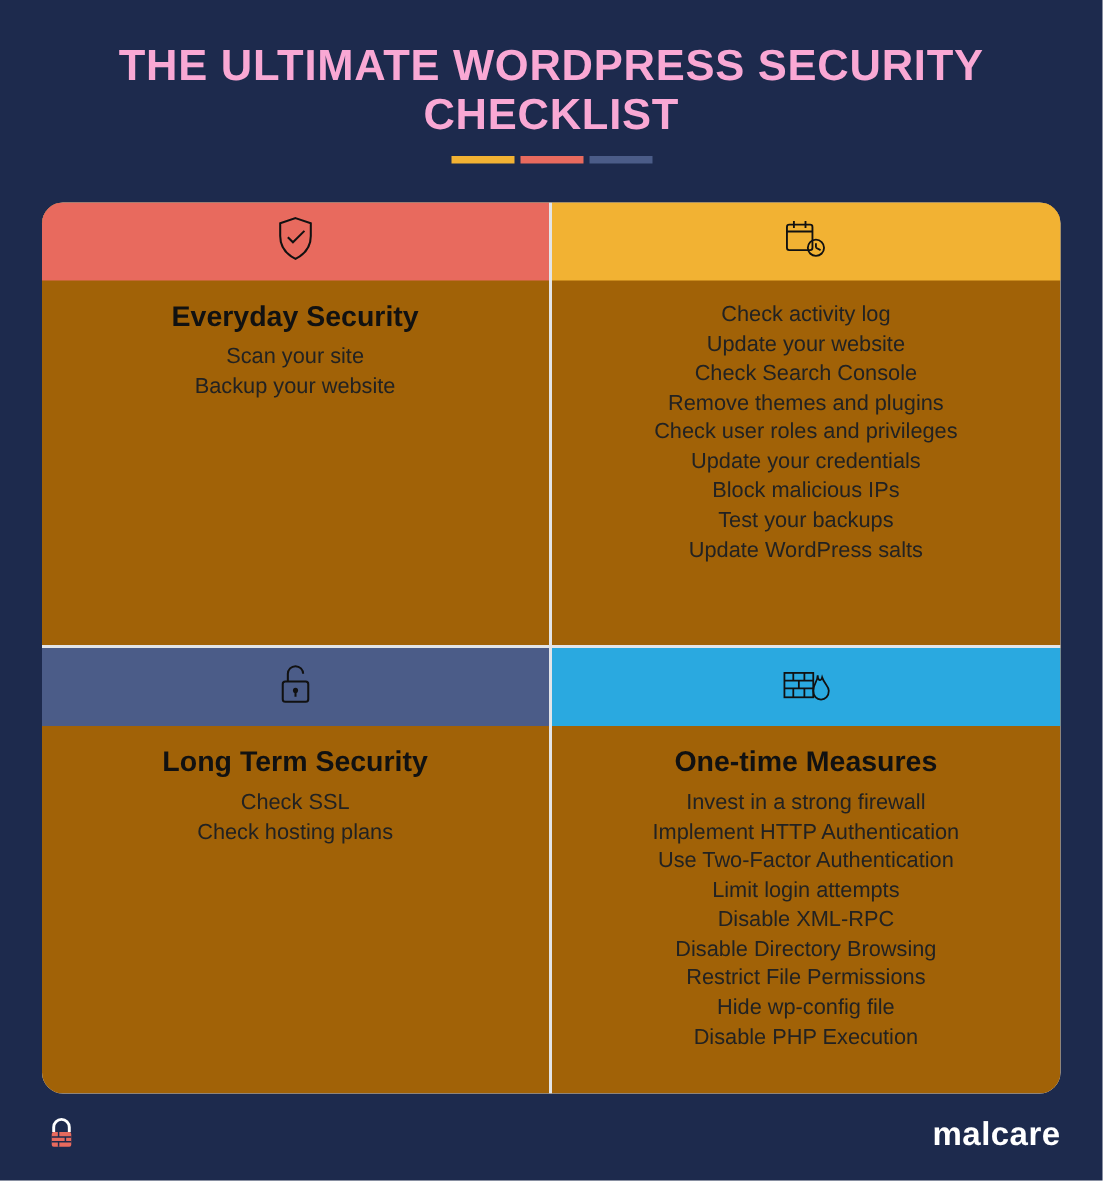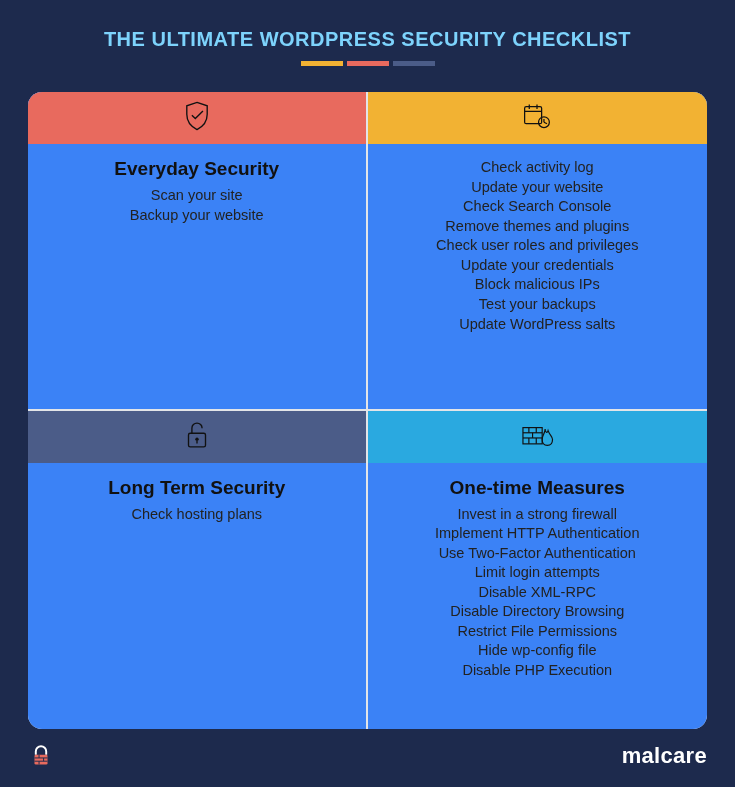--- a/index.html
+++ b/index.html
@@ -6,22 +6,22 @@
   html, body { width: 735px; height: 787px; }
   body {
     background: #1d2a4d;
     font-family: "Segoe UI", Arial, sans-serif;
     color: #1a1a1a;
     padding: 22px 28px 18px 28px;
     display: flex;
     flex-direction: column;
   }
   .title {
-    color: #7dd3fc;
-    font-size: 20px;
+    color: #f9a8d4;
+    font-size: 29px;
     font-weight: 700;
     letter-spacing: 0.5px;
     text-align: center;
     margin-top: 6px;
   }
   .underline {
     display: flex;
     justify-content: center;
     gap: 4px;
     margin: 10px 0 26px 0;
@@ -40,21 +40,21 @@
     display: grid;
     grid-template-columns: 1fr 1fr;
     grid-template-rows: 1fr 1fr;
     border-radius: 14px;
     overflow: hidden;
     background: #f6f7f8;
   }
   .cell {
     display: flex;
     flex-direction: column;
-    background: #3b82f6;
+    background: #a16207;
   }
   .cell:nth-child(1), .cell:nth-child(3) { border-right: 2px solid #e3e5e8; }
   .cell:nth-child(1), .cell:nth-child(2) { border-bottom: 2px solid #e3e5e8; }
 
   .cell-header {
     height: 52px;
     display: flex;
     align-items: center;
     justify-content: center;
   }
@@ -163,20 +163,21 @@
           <rect x="10" y="18" width="20" height="16" rx="2"></rect>
           <path d="M14 18 V12 a6 6 0 0 1 12 0"></path>
           <circle cx="20" cy="25" r="2" fill="#111" stroke="none"></circle>
           <line x1="20" y1="27" x2="20" y2="30"></line>
         </svg>
       </span>
     </div>
     <div class="cell-body">
       <div class="cell-title">Long Term Security</div>
       <div class="items">
+        <div>Check SSL</div>
         <div>Check hosting plans</div>
       </div>
     </div>
   </div>
 
   <div class="cell">
     <div class="cell-header h-cyan">
       <span>
         <svg class="icon" viewBox="0 0 46 40">
           <rect x="4" y="10" width="26" height="22"></rect>

